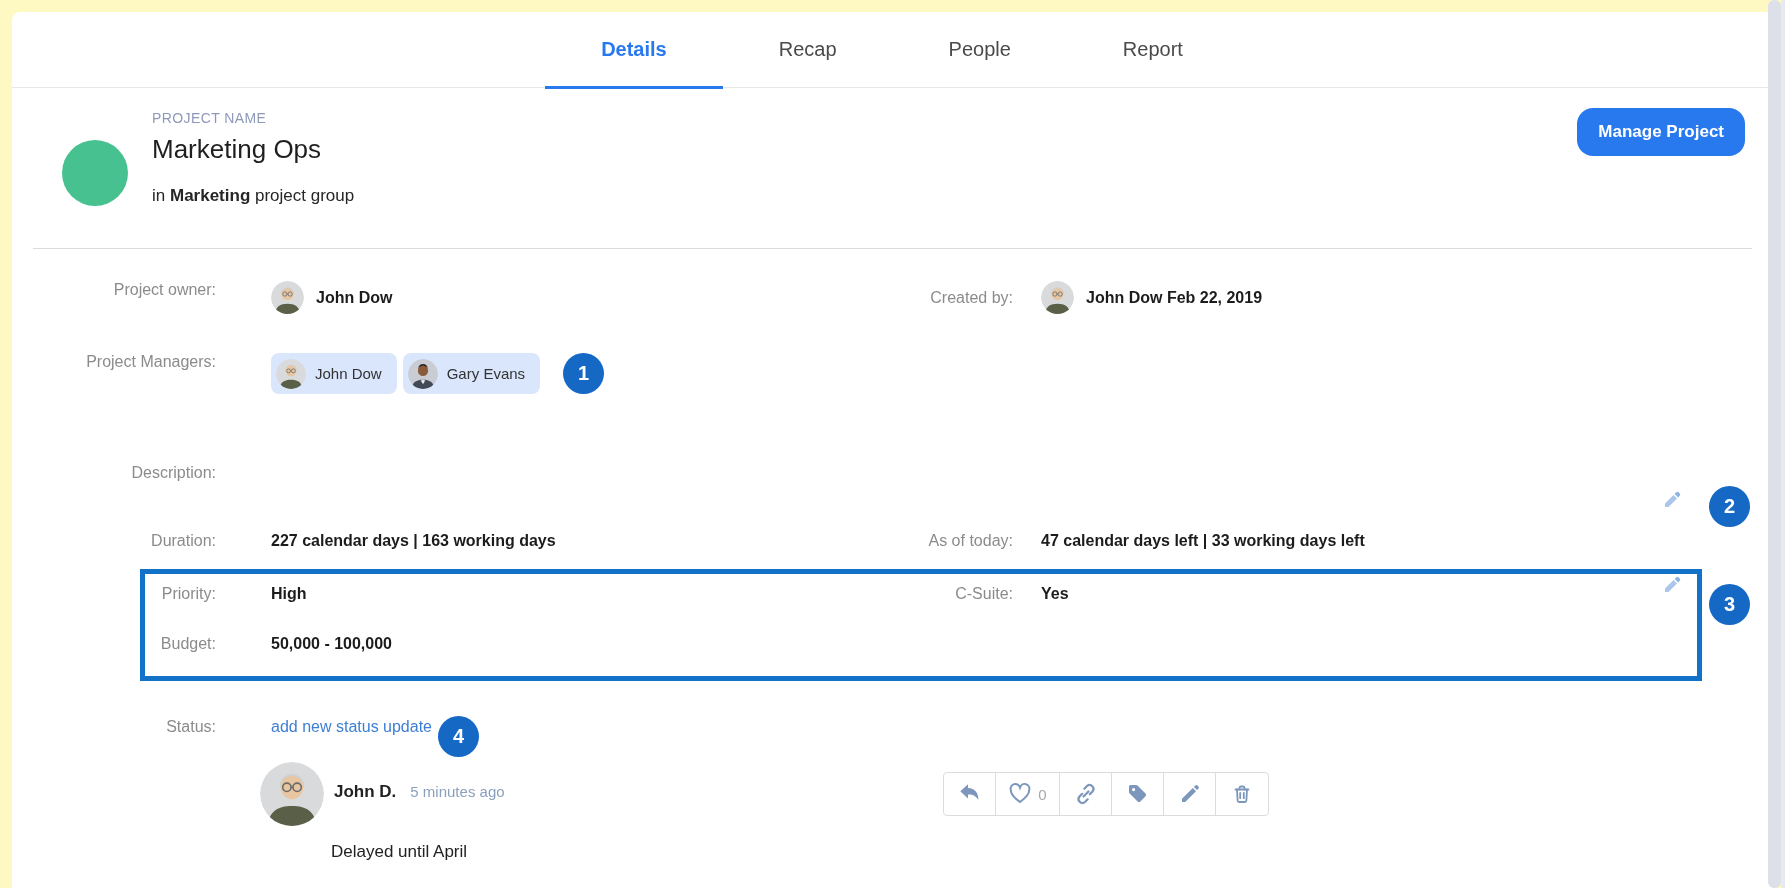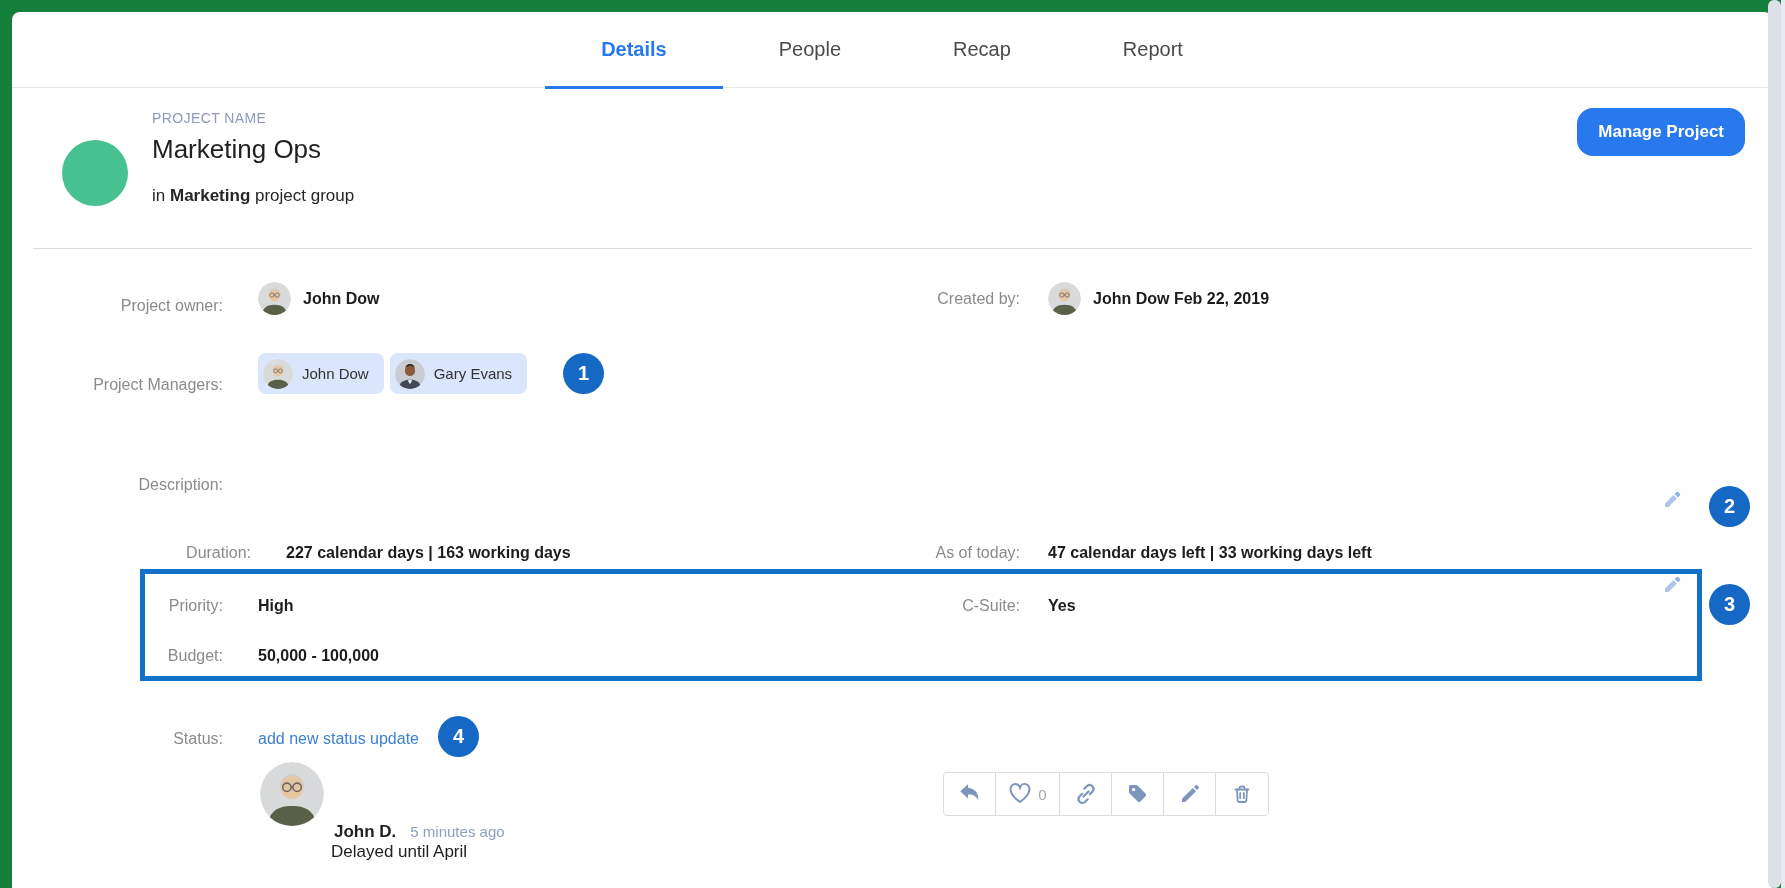--- a/index.html
+++ b/index.html
@@ -5,41 +5,41 @@
   :root{
     --accent:#2878ee;
     --badge:#1568c4;
     --highlight_border:#1272c8;
     --project_color:#46c18f;
     --chip_bg:#d9e6fb;
     --link:#3d7fd2;
   }
   *{margin:0;padding:0;box-sizing:border-box;}
   body{font-family:"Liberation Sans","DejaVu Sans",sans-serif;background:#e8eaf1;}
-  .page{position:relative;width:1781px;height:888px;background:#15803d;overflow:hidden;}
+  .page{position:relative;width:1781px;height:888px;background:#fef9c3;overflow:hidden;}
   .scroll-strip{position:absolute;right:0;top:0;width:13px;height:100%;background:#dde0e8;border-radius:6px;}
   .card{position:absolute;left:12px;top:12px;width:1760px;height:876px;background:#fff;border-radius:8px 8px 0 0;}
 
   
   .tabbar{position:absolute;left:0;top:0;width:100%;height:76px;border-bottom:1px solid #e8e8e8;display:flex;justify-content:center;align-items:stretch;}
   .tab{position:relative;display:flex;align-items:center;padding:0 56px;font-size:20px;color:#4a4a4a;cursor:pointer;}
   .tab.active{color:var(--accent);font-weight:700;}
   .tab.active::after{content:"";position:absolute;left:0;right:0;bottom:-2px;height:3px;background:var(--accent);}
 
   
   .project-avatar{position:absolute;left:50px;top:128px;width:66px;height:66px;border-radius:50%;background:var(--project_color);}
   .eyebrow{position:absolute;left:140px;top:98px;font-size:14px;letter-spacing:.4px;color:#8e99ba;}
   .title{position:absolute;left:140px;top:122px;font-size:26px;font-weight:400;color:#1f1f1f;}
   .subtitle{position:absolute;left:140px;top:174px;font-size:17px;color:#262626;}
   .subtitle b{font-weight:700;}
   .manage-btn{position:absolute;right:27px;top:96px;height:48px;padding:0 21px;background:var(--accent);color:#fff;font-weight:700;font-size:17px;border:none;border-radius:16px;font-family:inherit;cursor:pointer;}
   .header-divider{position:absolute;left:21px;top:236px;width:1719px;height:1px;background:#dcdcdc;}
 
   
-  .row{position:absolute;left:8px;width:1740px;display:flex;align-items:flex-end;}
+  .row{position:absolute;left:1px;width:1740px;display:flex;align-items:flex-start;gap:20px;}
   .lbl{width:203px;text-align:right;color:#8b8b8b;font-size:16px;flex:none;}
   .val{margin-left:35px;font-weight:700;font-size:16px;color:#1c1c1c;display:flex;align-items:center;}
   .pair{position:absolute;left:880px;display:flex;align-items:center;}
   .lbl2{width:120px;text-align:right;color:#8b8b8b;font-size:16px;flex:none;}
   .val2{margin-left:28px;font-weight:700;font-size:16px;color:#1c1c1c;display:flex;align-items:center;}
   .avatar{border-radius:50%;overflow:hidden;flex:none;display:block;}
   .av-sm{width:33px;height:33px;}
   .av-chip{width:30px;height:30px;}
   .av-lg{width:64px;height:64px;}
   .person{display:flex;align-items:center;gap:12px;}
@@ -50,41 +50,41 @@
 
   .highlight-box{position:absolute;left:128px;top:557px;width:1562px;height:112px;border:5px solid var(--highlight_border);background:transparent;pointer-events:none;}
 
   .num-badge{position:absolute;width:41px;height:41px;border-radius:50%;background:var(--badge);color:#fff;font-weight:700;font-size:20px;display:flex;align-items:center;justify-content:center;}
   .pencil{position:absolute;width:22px;height:22px;cursor:pointer;}
 
   .status-link{margin-left:35px;font-size:16px;color:var(--link);cursor:pointer;text-decoration:none;}
 
   
   .comment-avatar{position:absolute;left:248px;top:750px;}
-  .comment-name-row{position:absolute;left:322px;top:810px;display:flex;align-items:baseline;gap:14px;}
+  .comment-name-row{position:absolute;left:322px;top:770px;display:flex;align-items:baseline;gap:14px;}
   .author{font-size:17px;font-weight:700;color:#222;}
   .time{font-size:15px;color:#8ba0bd;}
   .comment-msg{position:absolute;left:319px;top:830px;font-size:17px;color:#222;}
   .toolbar{position:absolute;left:931px;top:760px;height:44px;display:flex;border:1px solid #dcdcdc;border-radius:4px;background:#fff;overflow:hidden;}
   .tb-cell{width:52px;display:flex;align-items:center;justify-content:center;border-right:1px solid #dcdcdc;cursor:pointer;gap:6px;}
   .tb-cell:last-child{border-right:none;}
   .tb-cell.like{width:64px;}
   .like-count{font-size:15px;color:#a9a9a9;}
   .tb-icon{width:24px;height:24px;}
 </style>
 </head>
 <body>
 
 <div class="page">
   <div class="card">
 
     <div class="tabbar">
       <div class="tab active">Details</div>
+      <div class="tab">Recap</div>
       <div class="tab">People</div>
-      <div class="tab">Recap</div>
       <div class="tab">Report</div>
     </div>
 
     <div class="project-avatar"></div>
     <div class="eyebrow">PROJECT NAME</div>
     <div class="title">Marketing Ops</div>
     <div class="subtitle"><span>in </span><b>Marketing</b><span> project group</span></div>
     <button class="manage-btn">Manage Project</button>
     <div class="header-divider"></div>
 
@@ -163,21 +163,21 @@
           <span>Gary Evans</span>
         </div>
       </div>
     </div>
 
     <div class="row" style="top:420px;height:30px;margin-top:32px;">
       <div class="lbl">Description:</div>
     </div>
 
 
-    <div class="row" style="top:520px;height:30px;padding-left:28px;">
+    <div class="row" style="top:520px;height:30px;">
       <div class="lbl">Duration:</div>
       <div class="val">227 calendar days | 163 working days</div>
       <div class="pair">
         <div class="lbl2">As of today:</div>
         <div class="val2">47 calendar days left | 33 working days left</div>
       </div>
     </div>
 
     <div class="highlight-box"></div>
 

